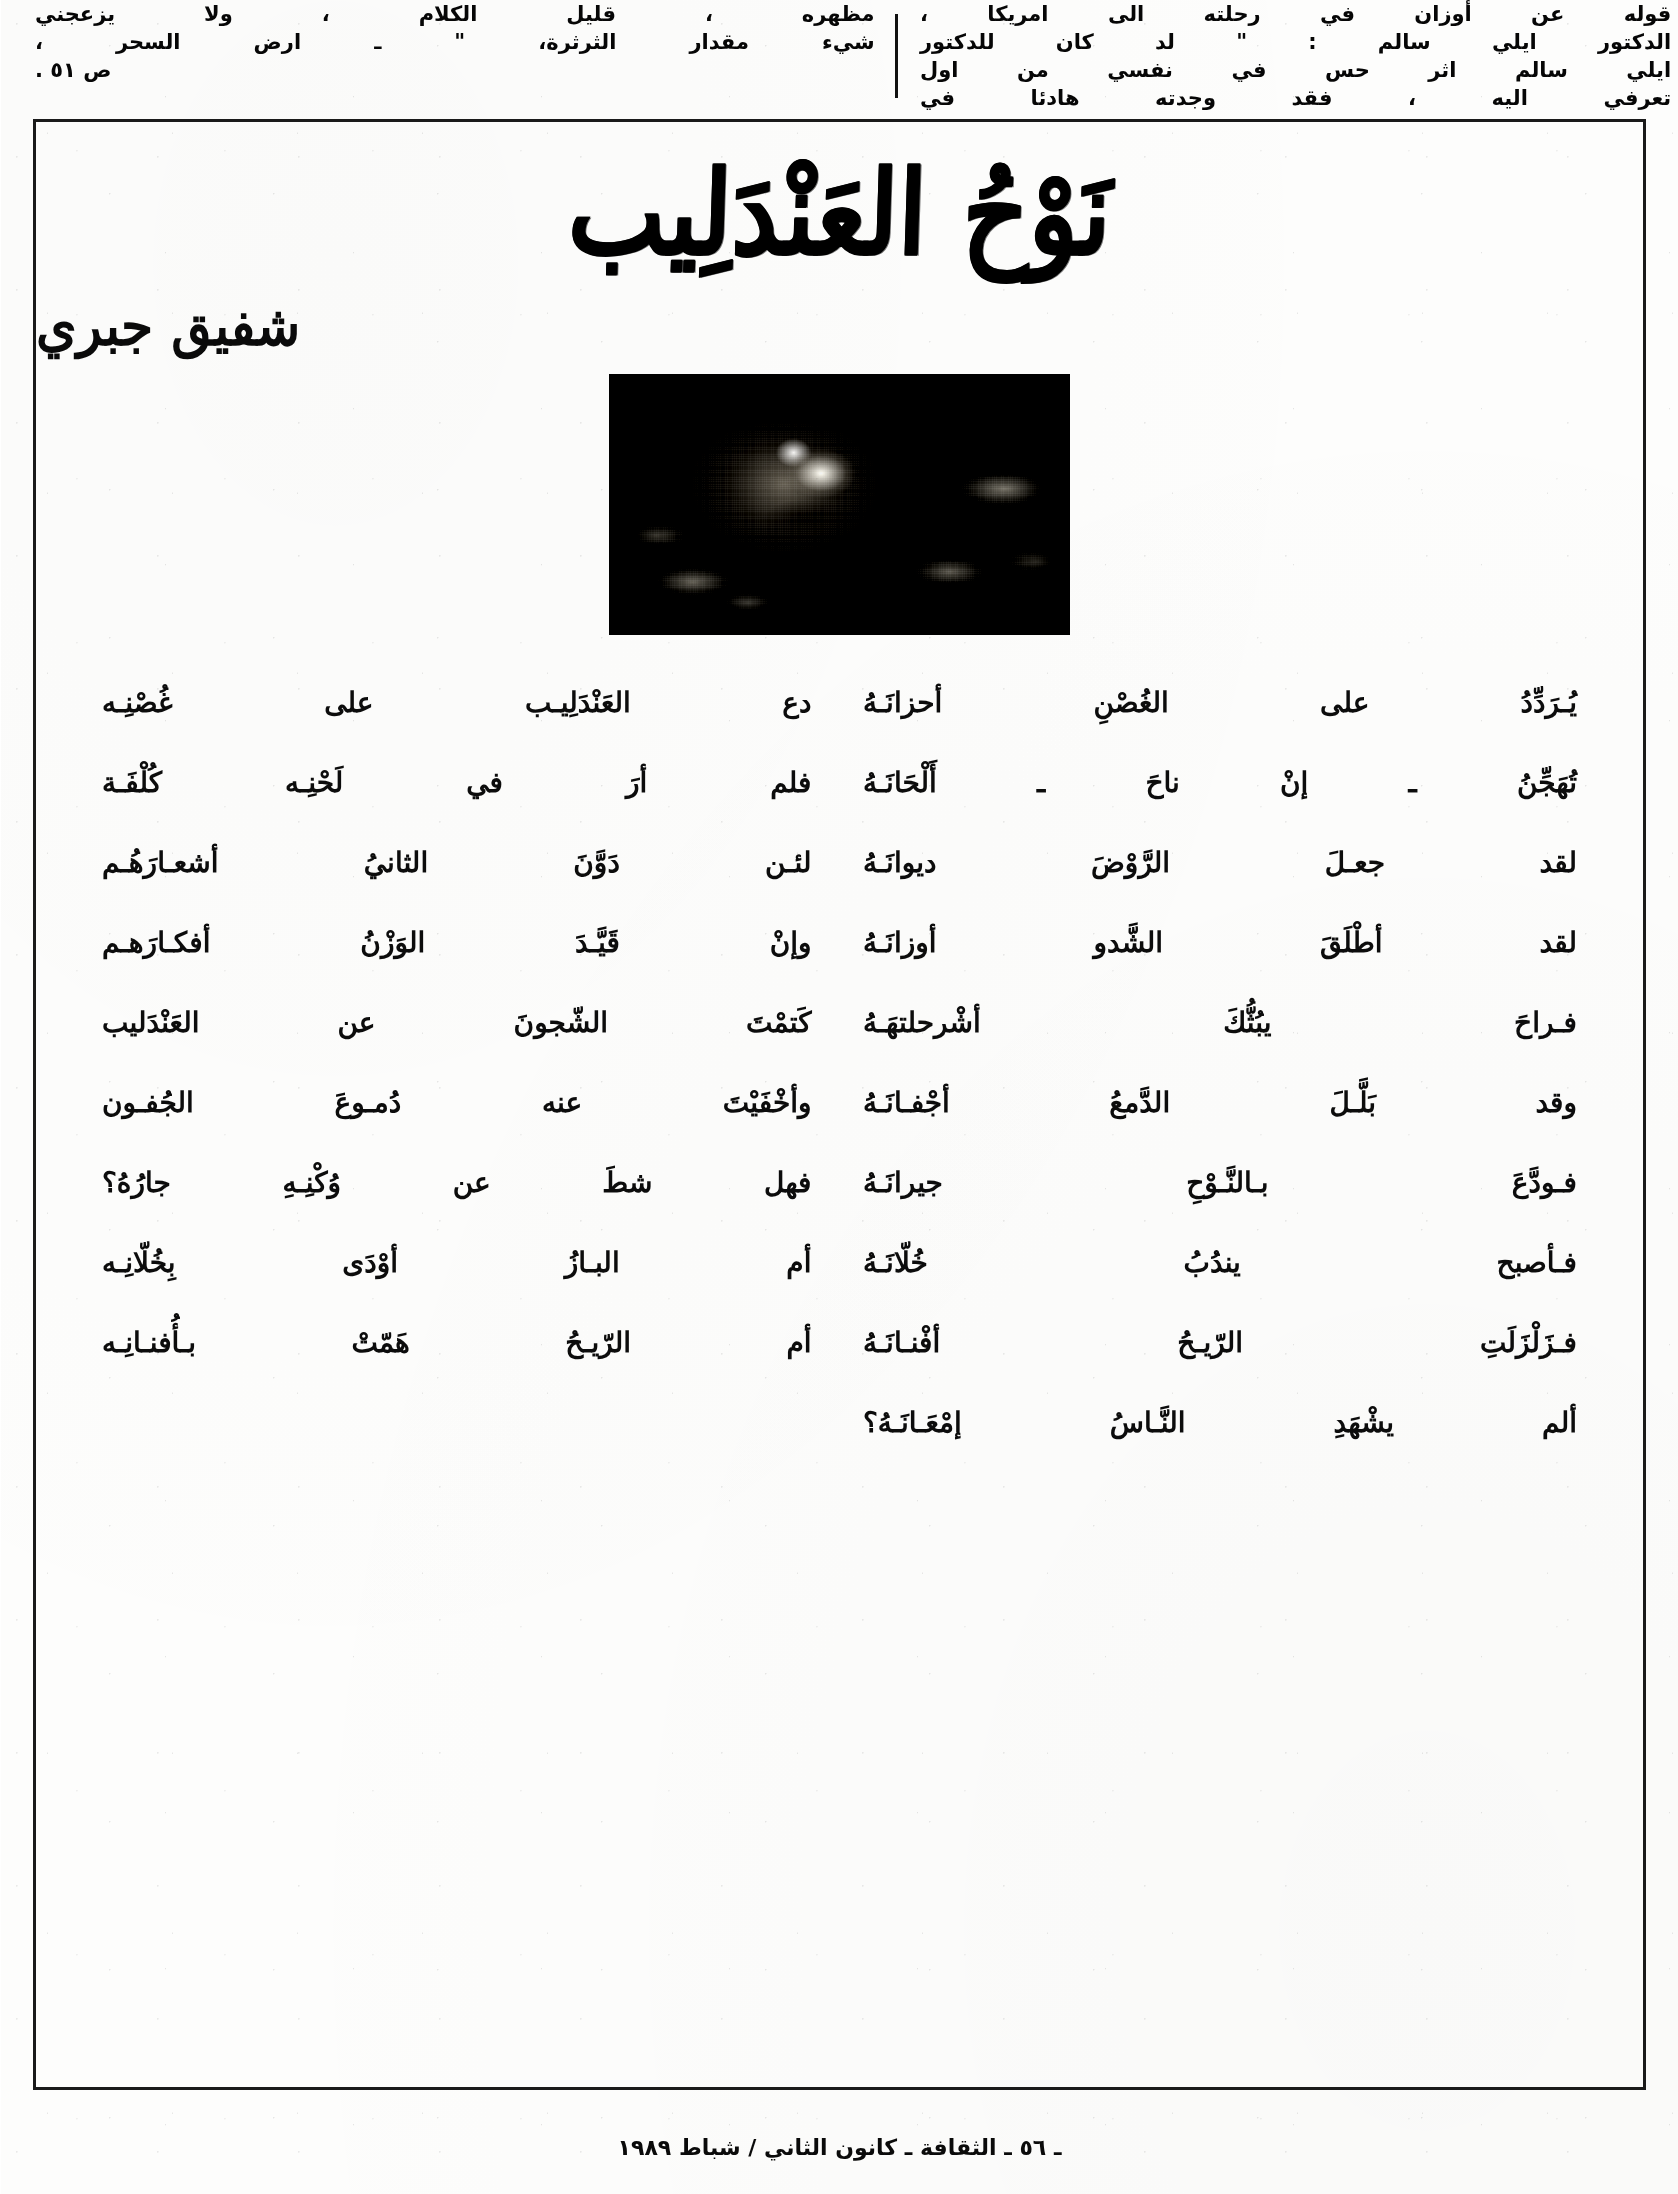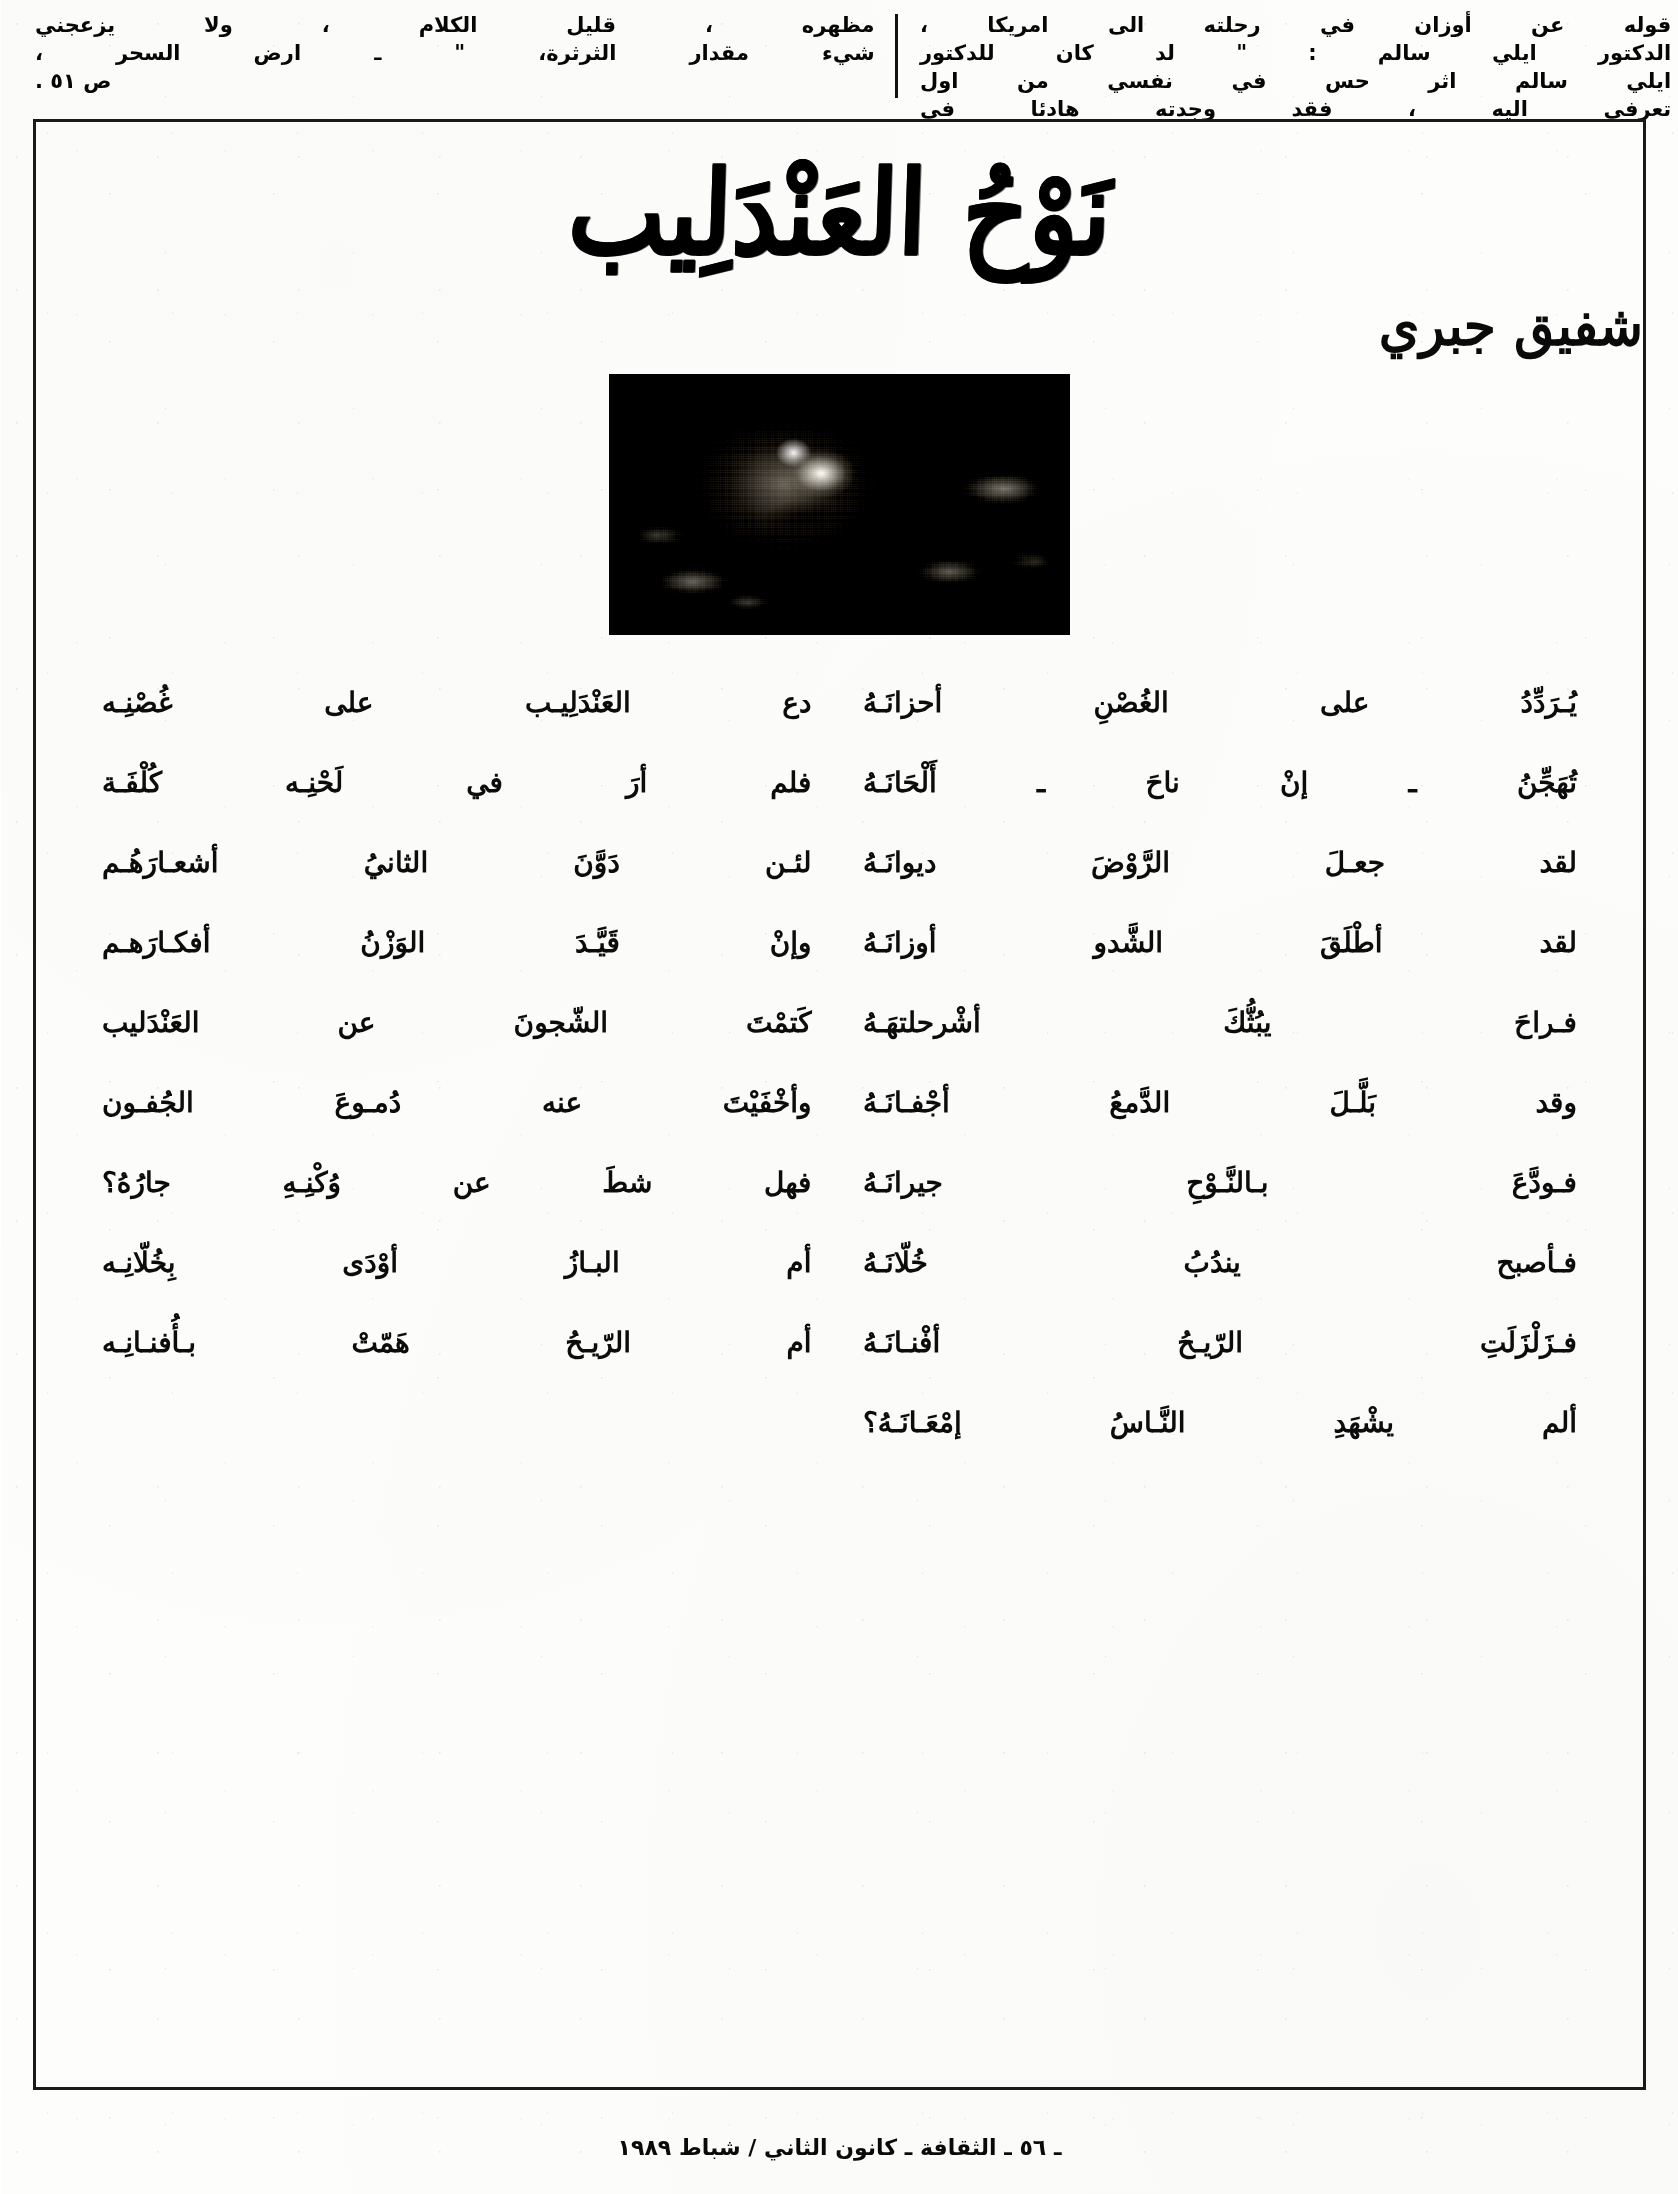--- a/index.html
+++ b/index.html
@@ -28,21 +28,20 @@
     top: 0;
     left: 0;
     width: 1679px;
     height: 117px;
     display: flex;
     flex-direction: row;
     align-items: flex-start;
   }
   .top-col {
     box-sizing: border-box;
-    padding-top: 11px;
   }
   .top-col-right {
     width: 781px;
     order: 0;
     padding-right: 7.8px;
     padding-left: 22px;
   }
   .top-divider {
     width: 3.1px;
     align-self: flex-start;
@@ -110,21 +109,21 @@
     color: #000;
     transform: scaleY(1.12) skewX(-2deg);
     transform-origin: center;
     text-shadow: 0.8px 0 0 #000, 0 0.8px 0 #000, 1.6px 0.8px 0 rgba(0,0,0,0.55);
   }
   .author-wrap {
     position: absolute;
     top: 173px;
     left: 0;
     right: 0;
-    text-align: right;
+    text-align: left;
   }
   .poem-author {
     display: inline-block;
     font-family: "DejaVu Serif", serif;
     font-weight: 700;
     font-size: 52px;
     letter-spacing: -3.9px;
     color: #0a0a0a;
     transform: scaleY(1.06);
   }

